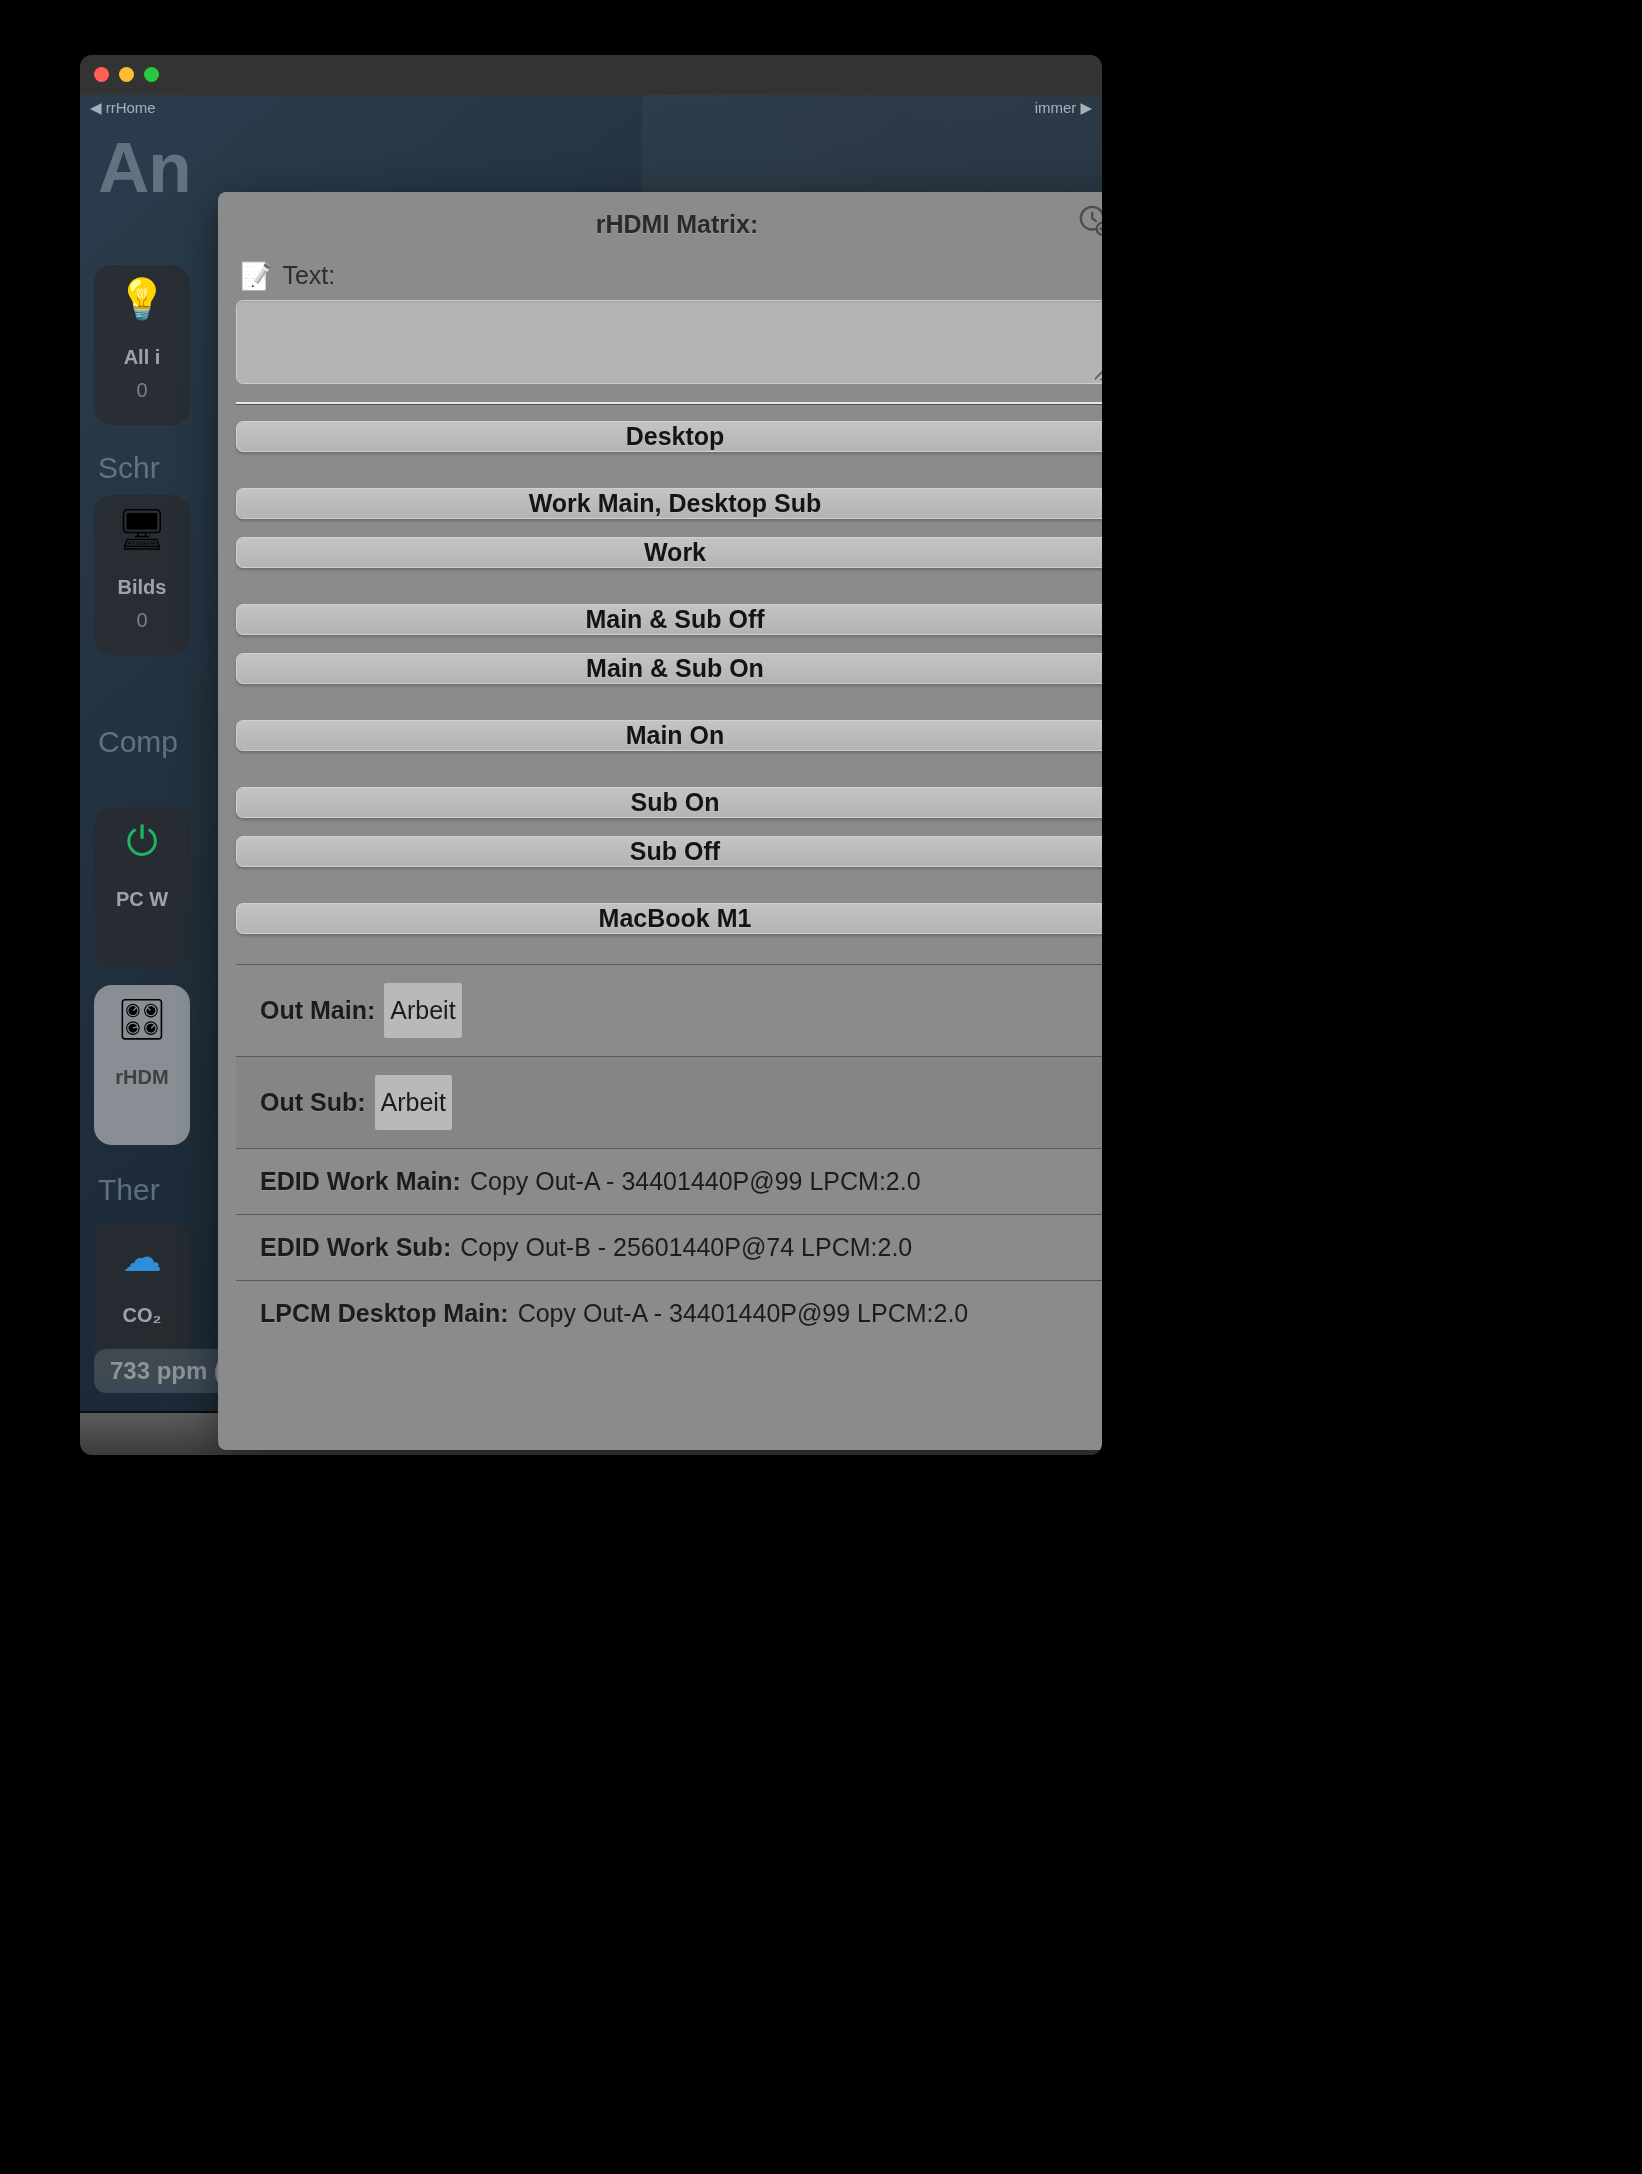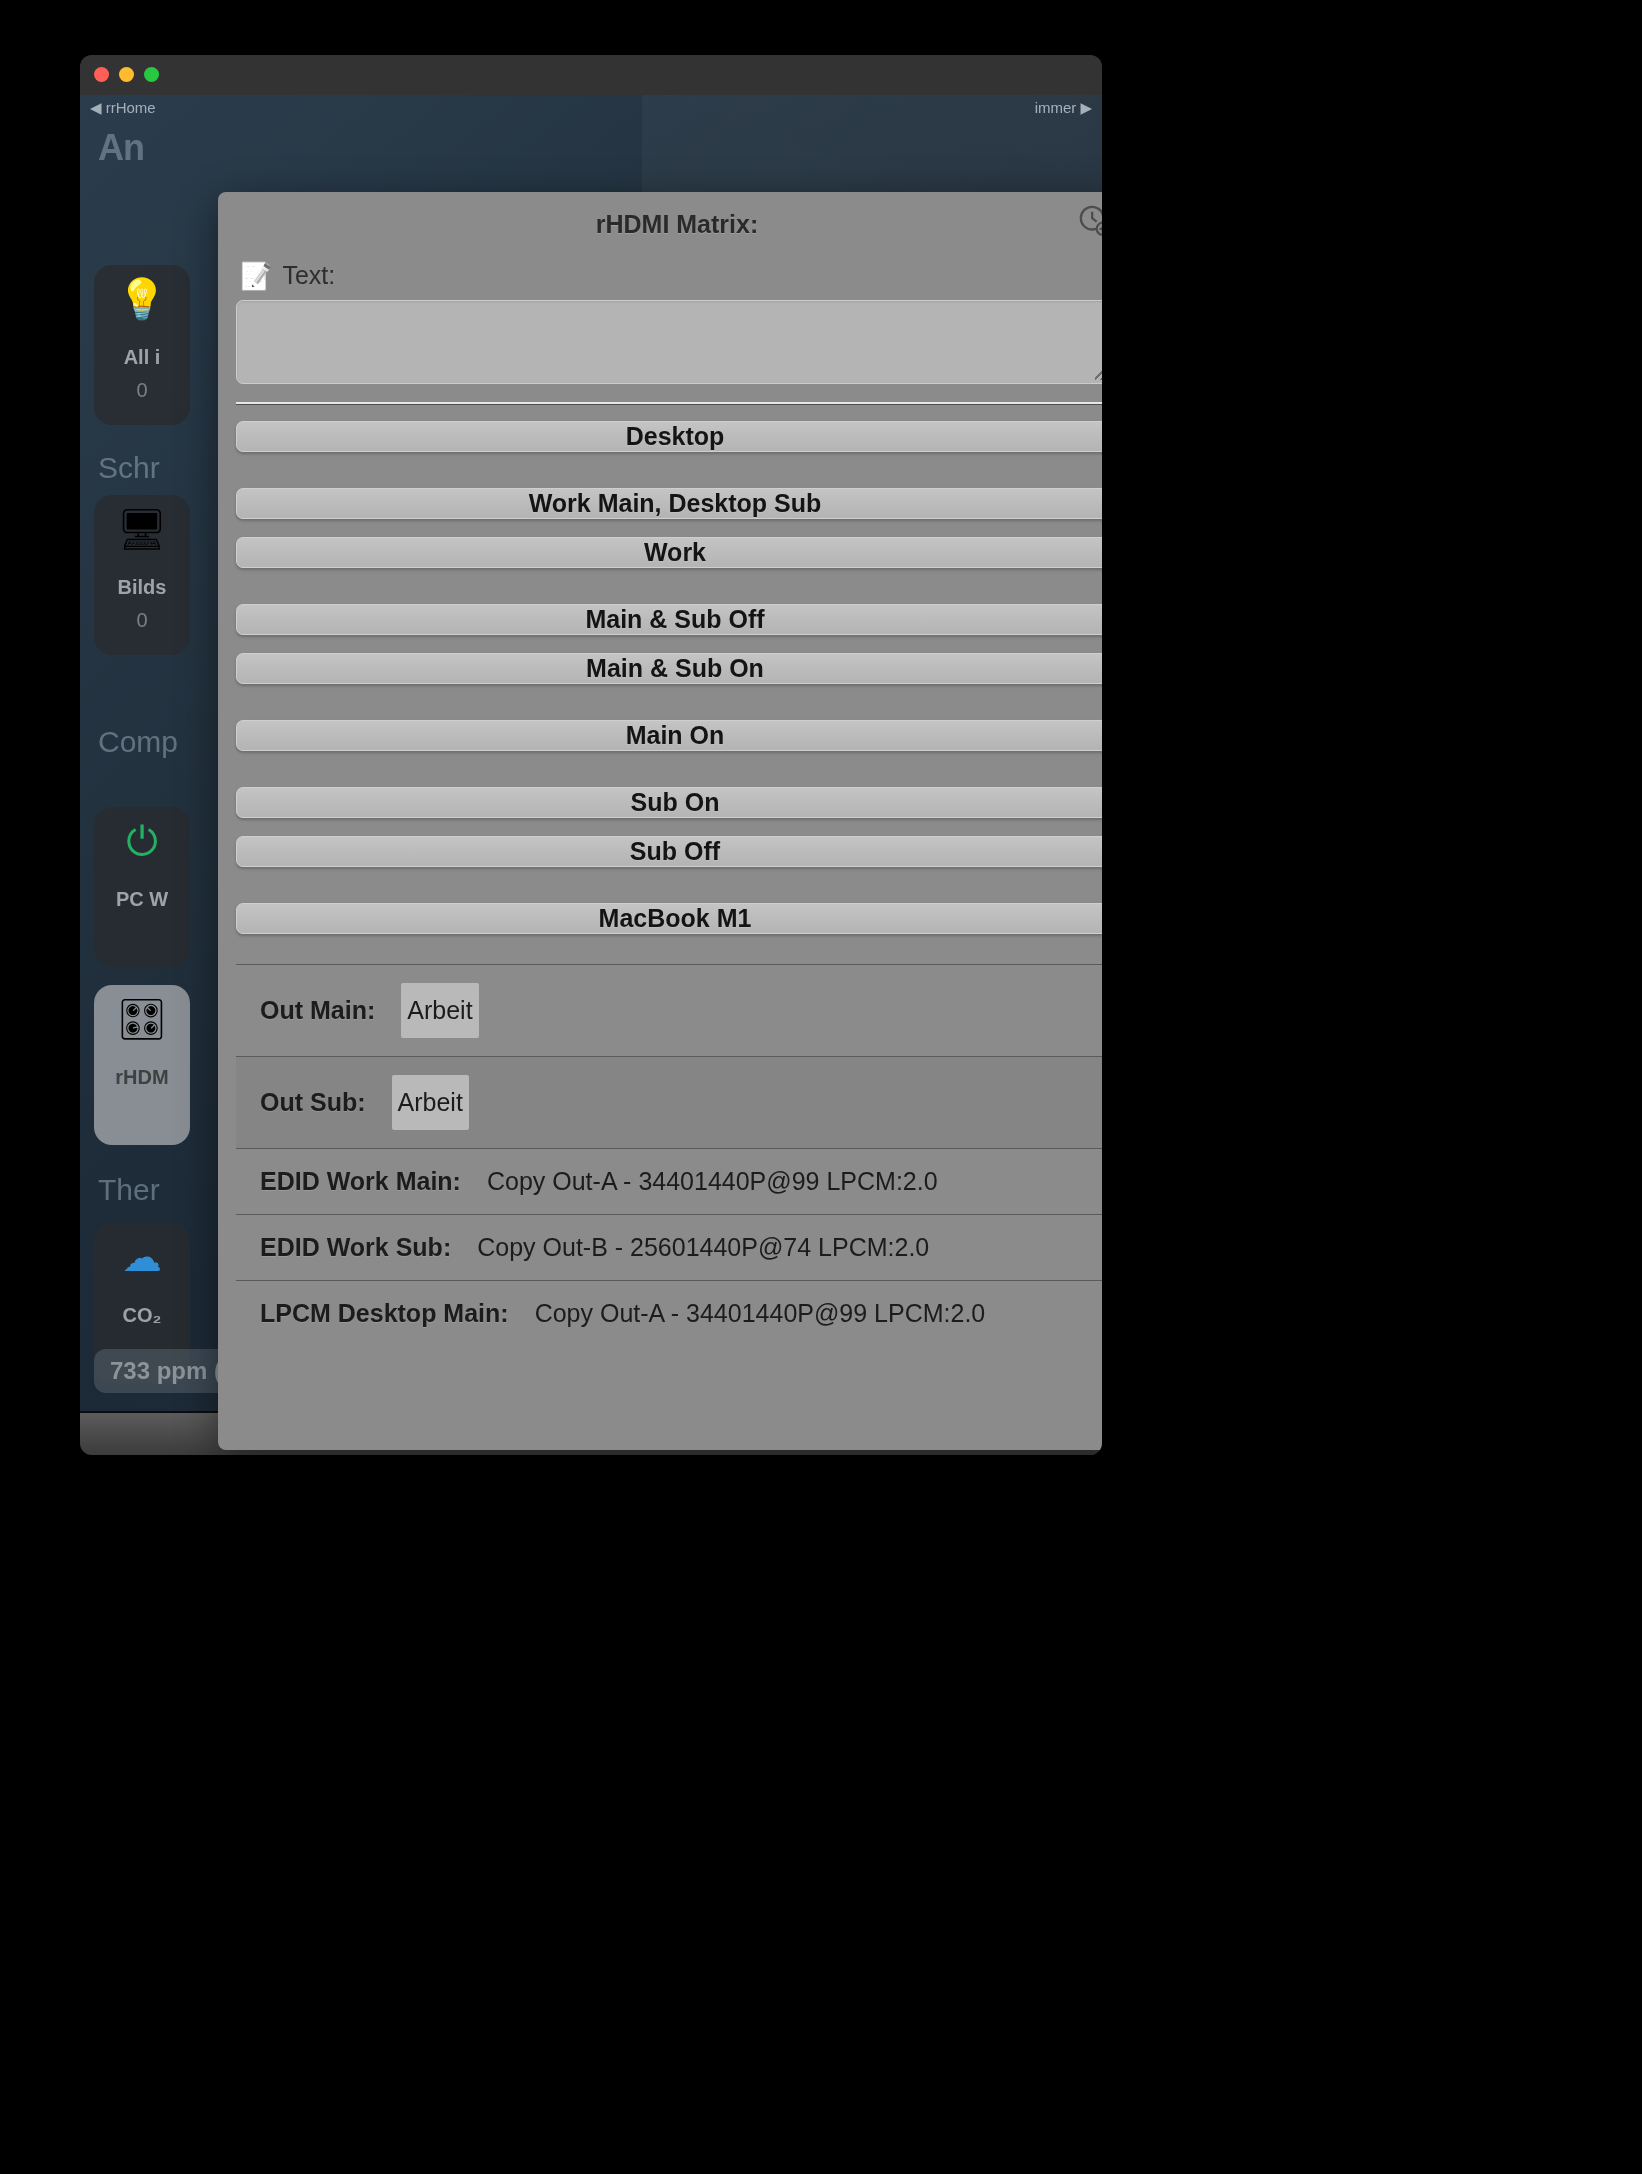--- a/index.html
+++ b/index.html
@@ -34,21 +34,21 @@
   .bgapp:after{
     content:"";position:absolute;left:55%;top:0;width:50%;height:100%;
     background:linear-gradient(200deg,rgba(255,255,255,.05),rgba(255,255,255,0) 60%);
   }
   .bg-topbar{
     position:absolute;left:0;top:0;right:0;height:26px;color:#b8c3cc;
     font-size:15px;display:flex;align-items:center;justify-content:space-between;
     padding:0 10px;box-sizing:border-box;opacity:.85;
   }
   .bg-title{
-    position:absolute;left:18px;top:32px;font-size:36px;font-weight:bold;
+    position:absolute;left:18px;top:32px;font-size:71px;font-weight:bold;
     color:#8fa0ad;opacity:.55;letter-spacing:-1px;
   }
   .bg-section{
     position:absolute;left:18px;font-size:30px;color:#9fb0bd;opacity:.5;font-weight:400;
   }
   .bg-card{
     position:absolute;width:96px;border-radius:18px;background:rgba(40,44,48,.82);
     display:flex;flex-direction:column;align-items:center;justify-content:flex-start;
     padding-top:14px;box-sizing:border-box;
   }
@@ -123,21 +123,21 @@
     text-shadow:0 1px 0 rgba(255,255,255,.12);
     cursor:pointer;
   }
   .btn.full{flex:0 0 100%;}
   .btn-row-sp{height:22px;flex:0 0 100%;}
 
   .list{margin-top:30px;}
   .row{
     border-top:1px solid #5a5a5a;
     padding:18px 0 18px 24px;font-size:25px;color:#1c1c1c;
-    display:flex;align-items:center;gap:17px;
+    display:flex;align-items:center;gap:0;
   }
   .row.alt{background:#858585;}
   .row .k{font-weight:bold;margin-right:9px;text-shadow:0 1px 0 rgba(255,255,255,.13);}
   .row .v{font-weight:400;}
   .row .v.chip{background:#b9b9b9;padding:13px 6px;border-radius:2px;}
   .clock-icon{
     position:absolute;right:20px;top:12px;width:34px;height:34px;color:#4d4d4d;
   }
 </style>
 </head>

